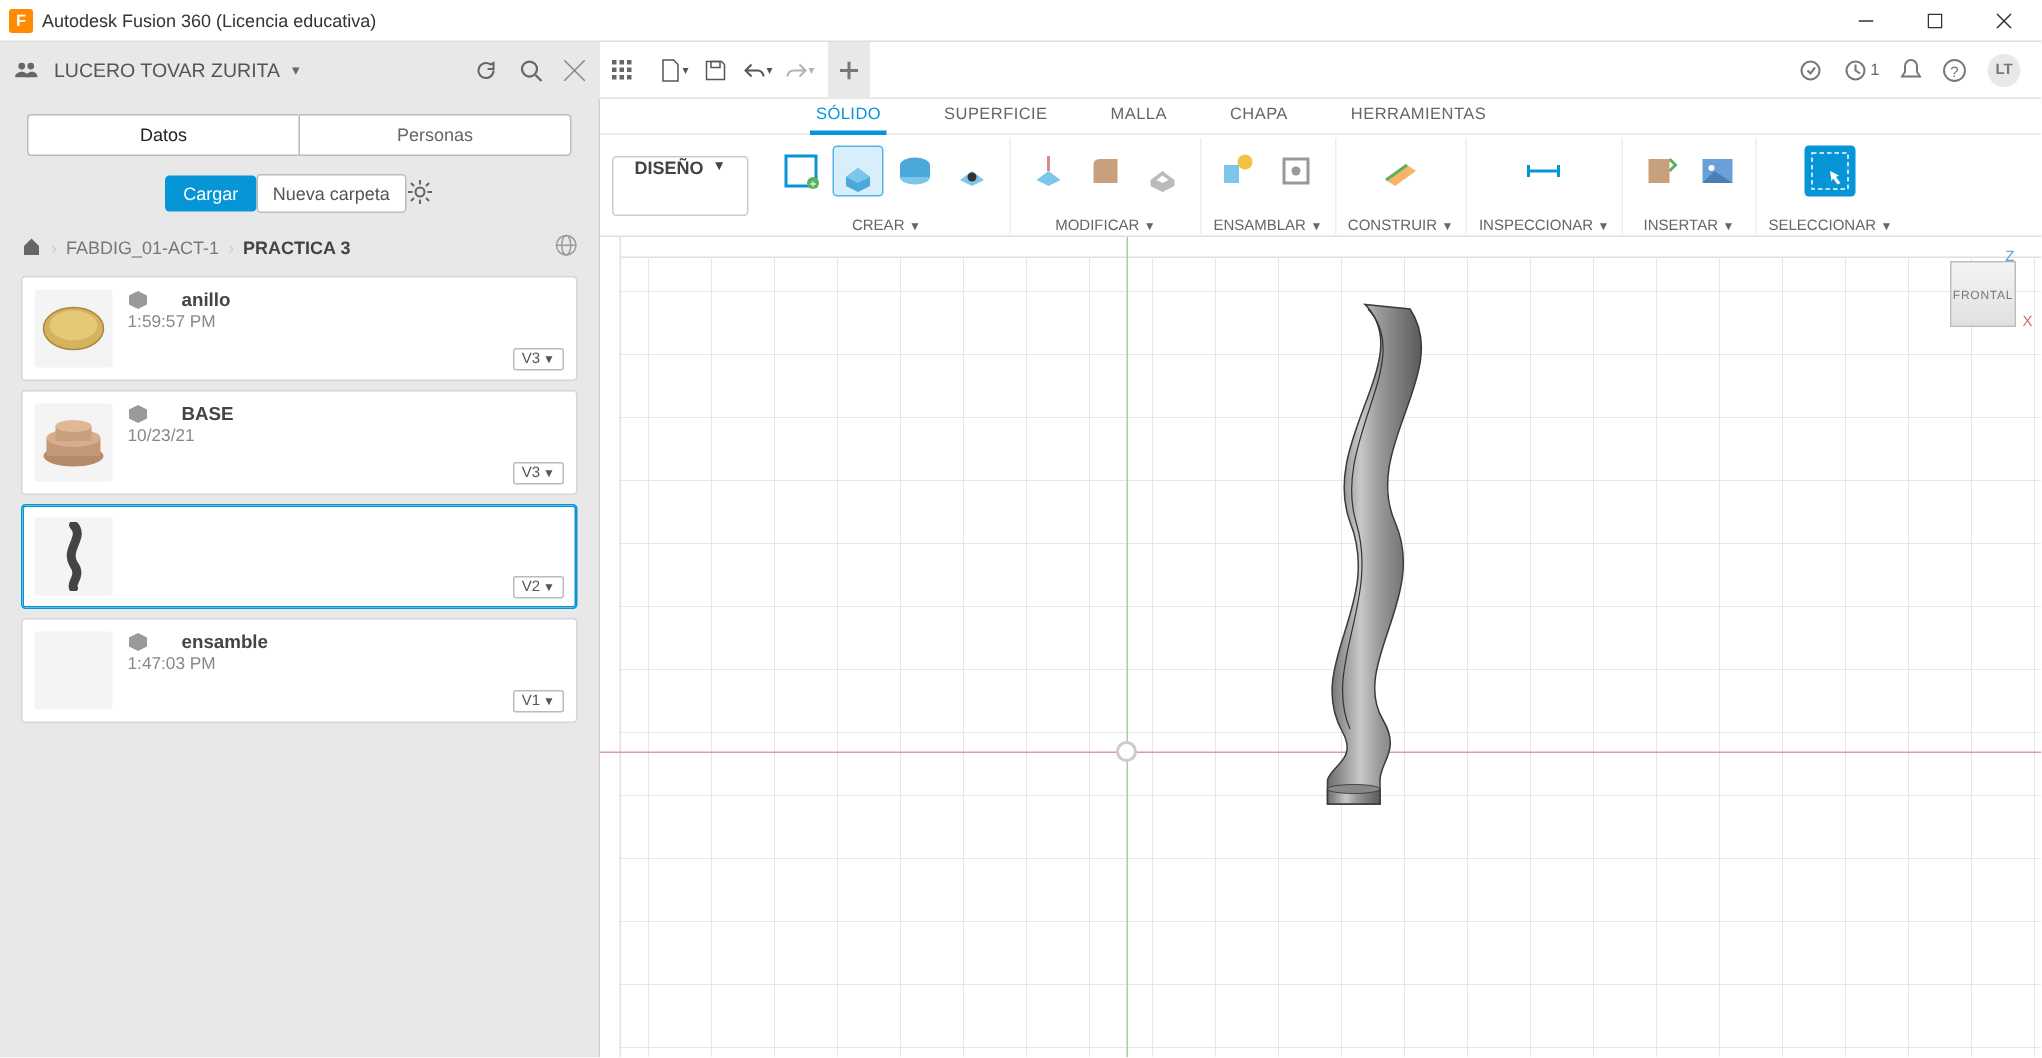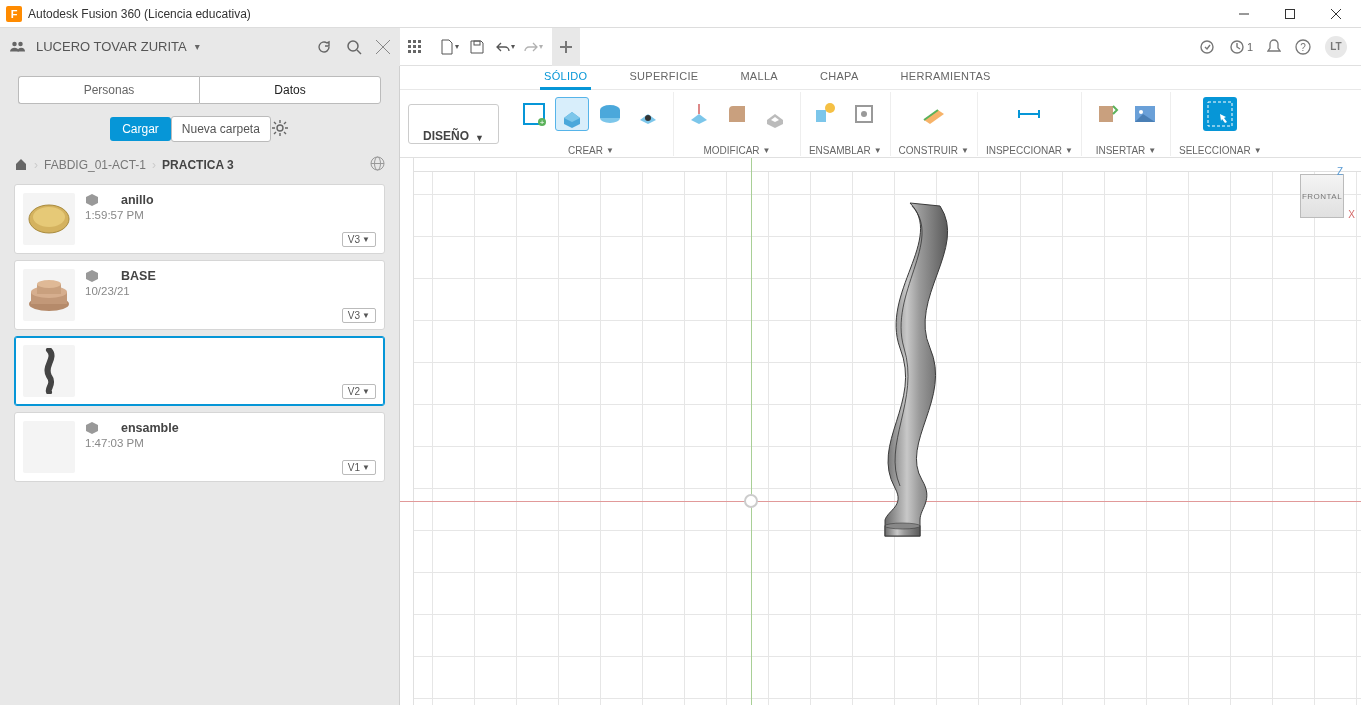--- a/index.html
+++ b/index.html
@@ -66,21 +66,21 @@
 .file-time { color:#888; font-size:11.5px;}
 .ver-badge { position:absolute; right:8px; bottom:6px; border:1px solid #bbb; background:#fff; font-size:10px; padding:1px 5px; border-radius:2px; display:flex; align-items:center; gap:2px; cursor:pointer; color:#555;}
 
 
 .canvas-area { flex:1; display:flex; flex-direction:column; background:#fff; position:relative;}
 .ribbon-tabs { height:24px; display:flex; align-items:flex-start; padding-left:140px; gap:34px; border-bottom:1px solid #e8e8e8;}
 .ribbon-tab { font-size:11px; color:#666; padding:4px 4px 5px 4px; cursor:pointer; letter-spacing:0.3px;}
 .ribbon-tab.active { color:#0696d7; border-bottom:3px solid #0696d7; margin-bottom:-1px;}
 
 .ribbon { height:68px; display:flex; align-items:center; border-bottom:1px solid #e0e0e0; padding: 0 8px;}
-.design-btn { height:40px; padding:0 14px; border:1px solid #ccc; border-radius:3px; background:#fff; display:flex; align-items:flex-end; gap:6px; cursor:pointer; margin-right:10px; font-size:12px; color:#444; font-weight:600;}
+.design-btn { height:40px; padding:0 14px; border:1px solid #ccc; border-radius:3px; background:#fff; display:flex; align-items:flex-start; gap:6px; cursor:pointer; margin-right:10px; font-size:12px; color:#444; font-weight:600;}
 .ribbon-group { display:flex; flex-direction:column; align-items:center; padding:2px 8px 0 8px; border-right:1px solid #eee; height:64px; justify-content:space-between;}
 .ribbon-group:last-child { border-right:none;}
 .rg-icons { display:flex; gap:4px; align-items:center; height:40px;}
 .rg-ico { width:34px; height:34px; border-radius:3px; display:flex; align-items:center; justify-content:center; cursor:pointer;}
 .rg-ico svg { width:28px; height:28px;}
 .rg-label { font-size:10px; color:#666; display:flex; align-items:center; gap:3px;}
 
 .viewport { flex:1; position:relative; background:#fff; overflow:hidden;}
 .grid-bg { position:absolute; inset:0; background-image: linear-gradient(#e6e6e6 1px, transparent 1px), linear-gradient(90deg, #e6e6e6 1px, transparent 1px); background-size: 42px 42px; background-position: -10px -6px;}
 .axis-h { position:absolute; left:0; right:0; top:343px; height:1px; background:#e19999;}
@@ -235,22 +235,22 @@
         </span>
       <div class="avatar">LT</div>
     </div>
   </div>
 </div>
 
 <div class="main">
 
   <div class="data-panel">
     <div class="panel-tabs">
+      <div class="panel-tab active">Datos</div>
       <div class="panel-tab">Personas</div>
-      <div class="panel-tab active">Datos</div>
     </div>
     <div class="panel-actions">
       <button class="btn-primary">Cargar</button>
       <button class="btn-outline">Nueva carpeta</button>
       <span class="gear"><svg width="18" height="18" viewBox="0 0 18 18">
             <circle cx="9" cy="9" r="3" fill="none" stroke="#666" stroke-width="1.4"></circle>
             <path d="M9 1v3M9 14v3M1 9h3M14 9h3M3 3l2 2M13 13l2 2M15 3l-2 2M5 13l-2 2" stroke="#666" stroke-width="1.4"></path>
           </svg></span>
     </div>
     <div class="breadcrumb">

